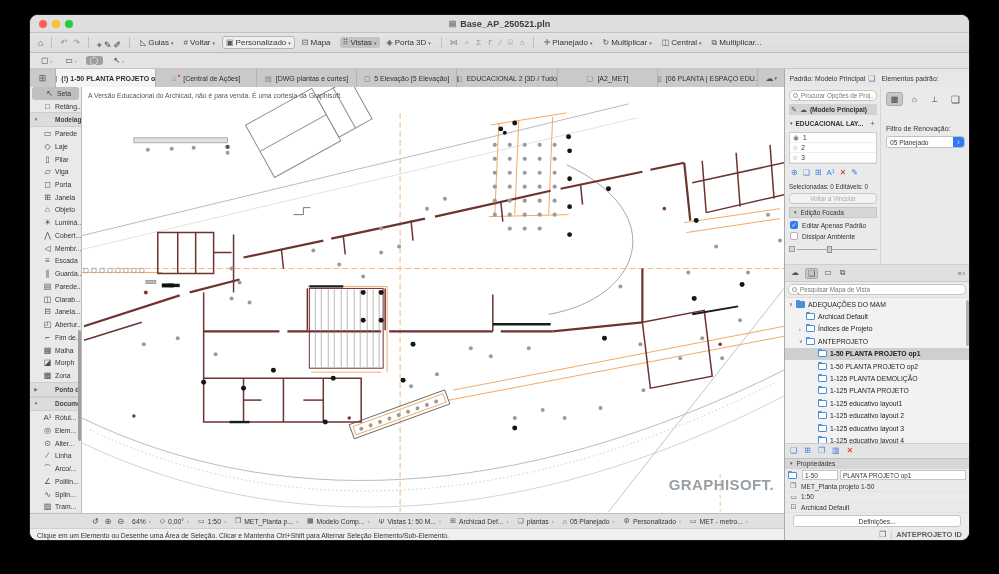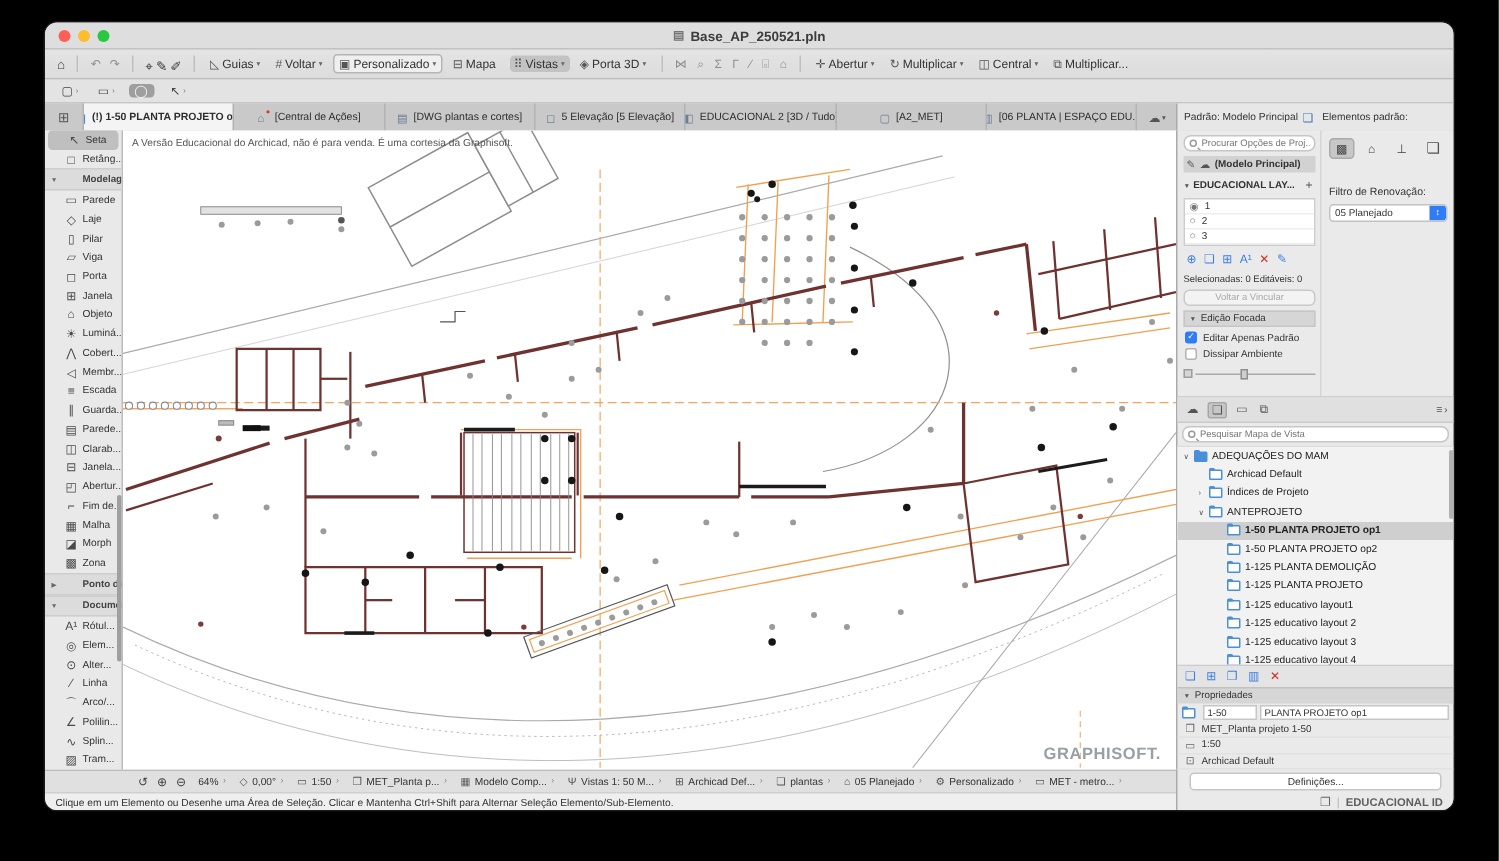--- a/index.html
+++ b/index.html
@@ -45,21 +45,21 @@
   .trow-t .ticon{width:15px;text-align:center;font-size:8px;color:#4a4a4a;flex:none}
   .trow-t .tlabel{font-size:6.8px;color:#333}
   .trow-t.sel{background:#bfbfbf;border-radius:3px;margin:0 2px}
   .trow-t.section{background:#dcdcdc;border-top:1px solid #cdcdcd;border-bottom:1px solid #cdcdcd}
   .trow-t.section .tlabel{color:#444;font-weight:bold;font-size:6.5px}
   .trow-t .tcar{width:8px;font-size:4.5px;color:#666;text-align:center;flex:none}
   .tbx-scroll{position:absolute;right:0;top:57%;width:3px;height:26%;background:#9f9f9f;border-radius:2px}
   
   .canvas{width:704px;background:#fff;position:relative;overflow:hidden}
   .edu-note{position:absolute;left:6px;top:5px;font-size:6.8px;color:#555;z-index:3}
-  .watermark{position:absolute;right:10px;bottom:4px;font-size:11px;letter-spacing:.4px;color:#98a0a6;font-weight:bold;z-index:3}
+  .watermark{position:absolute;right:10px;bottom:20px;font-size:15px;letter-spacing:.4px;color:#98a0a6;font-weight:bold;z-index:3}
   .plan{position:absolute;inset:0}
   
   .rpanel{width:185px;background:#eaeaea;border-left:1px solid #aaa;display:flex;flex-direction:column;font-size:7px;color:#333}
   .ph{width:185px;background:#e7e7e7;border-left:1px solid #aaa;display:flex;align-items:center;font-size:6.8px;color:#333;gap:3px;padding:0 4px;white-space:nowrap;overflow:hidden}
   .ph .phfold{font-size:8px;color:#4a77b4}
   .rp-top{height:178px;display:flex;flex:none;border-bottom:1px solid #cfcfcf}
   .rp-left{width:97px;padding:3px 3px 0 4px;display:flex;flex-direction:column;gap:3px;border-right:1px solid #d5d5d5}
   .rp-right{width:88px;padding:4px 4px 0 5px;display:flex;flex-direction:column;gap:4px}
   .search{height:11px;background:#fff;border:1px solid #c6c6c6;border-radius:5px;display:flex;align-items:center;gap:3px;padding:0 3px;overflow:hidden}
   .search input{border:none;outline:none;font-size:6.3px;color:#555;width:100%;background:transparent}
@@ -192,21 +192,21 @@
         <span class="tb-ico dim">Σ</span>
         <span class="tb-ico dim">Γ</span>
         <span class="tb-ico dim">∕</span>
         <span class="tb-ico dim">⌻</span>
         <span class="tb-ico dim">⌂</span>
       </span>
     <span class="sep"></span>
     <span style="display:flex;gap:4px;align-items:center">
         <span class="tb-menu">
         <span class="mi">✛</span>
-        <span>Abertur</span>
+        <span>Planejado</span>
         <span class="mc">▾</span>
       </span>
         <span class="tb-menu">
         <span class="mi">↻</span>
         <span>Multiplicar</span>
         <span class="mc">▾</span>
       </span>
         <span class="tb-menu">
         <span class="mi">◫</span>
         <span>Central</span>
@@ -1005,18 +1005,18 @@
         <span>Clique em um Elemento ou Desenhe uma Área de Seleção. Clicar e Mantenha Ctrl+Shift para Alternar Seleção Elemento/Sub-Elemento.</span>
       </div>
     </div>
     <div class="bright">
       <div class="defbtn">
         <span>Definições...</span>
       </div>
       <div class="rfoot">
         <span class="wi">❐</span>
         <span class="pipe">|</span>
-        <span>EDUCACIONAL ID</span>
+        <span>ANTEPROJETO ID</span>
       </div>
     </div>
   </div>
 
 </div>
 
 </body></html>

